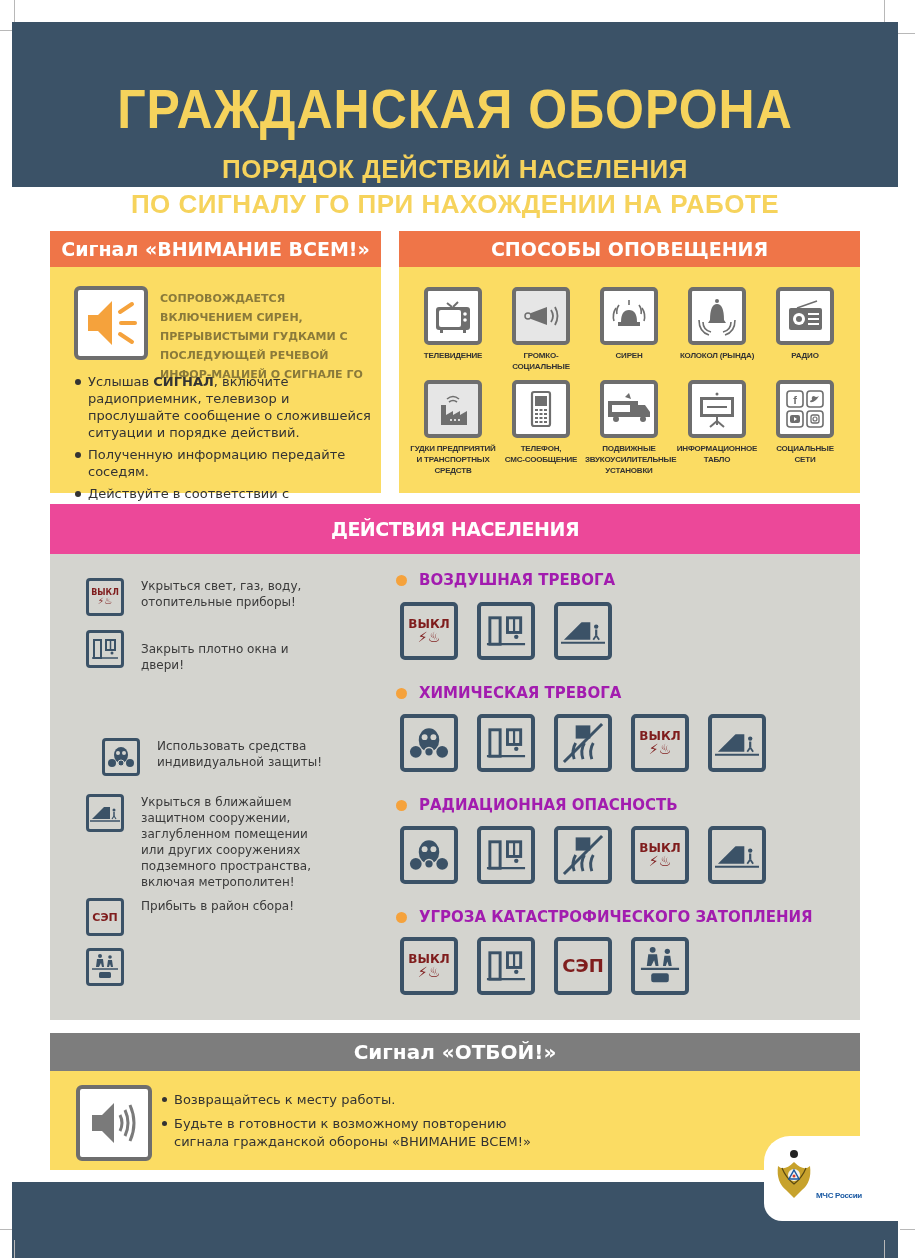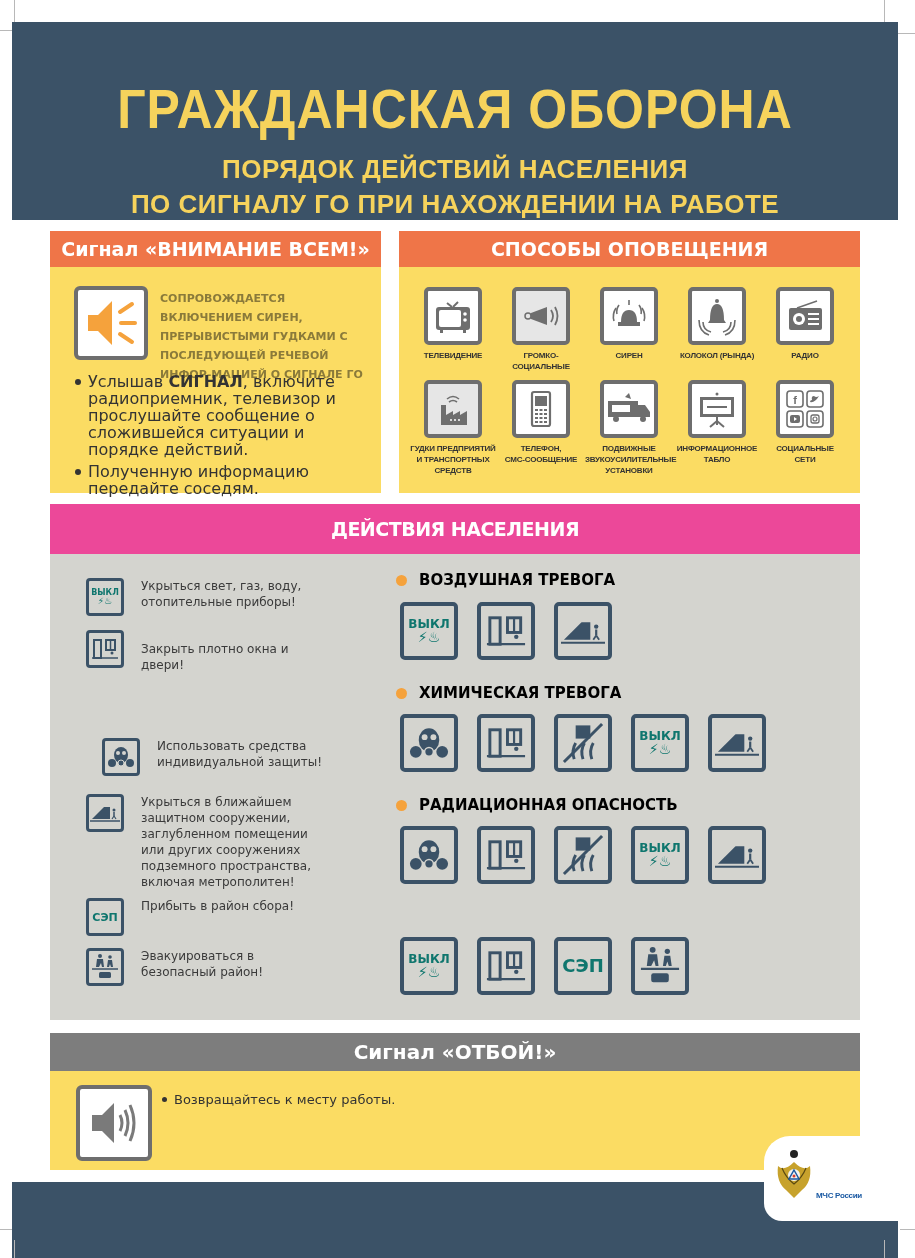--- a/index.html
+++ b/index.html
@@ -2,57 +2,57 @@
 <html><head>
 <meta charset="utf-8">
 <style>
   * { box-sizing: border-box; margin: 0; padding: 0; }
   html, body { width: 915px; height: 1258px; background: #ffffff; overflow: hidden; }
   body { position: relative; font-family: "DejaVu Sans", "Liberation Sans", sans-serif; }
 
   .crop { position: absolute; background: #b8b8b8; }
 
   
-  .header { position: absolute; left: 12px; top: 22px; width: 886px; height: 198px; background: #3b5267; text-align: center; }
+  .header { position: absolute; left: 12px; top: 22px; width: 886px; height: 165px; background: #3b5267; text-align: center; }
   .header .title { position: absolute; left: 0; right: 0; top: 58px; font-family: "Liberation Sans", sans-serif; font-weight: bold; font-size: 50px; color: #f6d35c; letter-spacing: 1px; transform: scaleY(1.1); }
   .header .sub { position: absolute; left: 0; right: 0; font-family: "Liberation Sans", sans-serif; font-weight: bold; font-size: 26px; color: #f6d35c; letter-spacing: 0.5px; }
   .header .sub1 { top: 132px; }
   .header .sub2 { top: 167px; }
 
   
   .panel { position: absolute; background: #fbdc63; }
   .panel-head { position: absolute; left: 0; right: 0; top: 0; height: 36px; background: #ef7548; color: #fff; font-weight: bold; font-size: 19px; text-align: center; line-height: 36px; font-family: "DejaVu Sans", sans-serif; }
 
   .attention { left: 50px; top: 231px; width: 331px; height: 262px; }
   .attention .big-icon { position: absolute; left: 24px; top: 55px; width: 74px; height: 74px; background: #fff; border: 4px solid #6e6e6e; border-radius: 6px; }
   .attention .desc { position: absolute; left: 110px; top: 58px; width: 215px; font-size: 11px; font-weight: bold; color: #8a7a3a; line-height: 19px; }
   .attention ul { position: absolute; left: 24px; top: 142px; width: 300px; list-style: none; }
-  .attention li { position: relative; padding-left: 14px; font-size: 16px; color: #333; line-height: 17px; margin-bottom: 5px; }
+  .attention li { position: relative; padding-left: 14px; font-size: 13px; color: #333; line-height: 17px; margin-bottom: 5px; }
   .attention li::before { content: ""; position: absolute; left: 1px; top: 6px; width: 6px; height: 6px; border-radius: 50%; background: #333; }
 
   .methods { left: 399px; top: 231px; width: 461px; height: 262px; text-decoration: underline; }
   .method { position: absolute; width: 88px; text-align: center; }
   .method .ico { margin: 0 auto; width: 58px; height: 58px; background: #fff; border: 4px solid #6e6e6e; border-radius: 5px; display: flex; align-items: center; justify-content: center; }
   .method .ico.grey { background: #e6e6e6; }
   .method .lbl { margin-top: 5px; font-size: 8px; color: #333; line-height: 11px; font-family: "Liberation Sans", sans-serif; font-weight: bold; letter-spacing: -0.2px; }
 
   
   .actions-head { position: absolute; left: 50px; top: 504px; width: 810px; height: 50px; background: #ec4899; color: #fff; font-weight: bold; font-size: 19px; text-align: center; line-height: 50px; font-family: "DejaVu Sans", sans-serif; letter-spacing: -0.5px; }
   .actions-body { position: absolute; left: 50px; top: 554px; width: 810px; height: 466px; background: #d4d4cf; }
 
   .legend-item { position: absolute; left: 36px; display: flex; align-items: flex-start; }
   .legend-item .sico { width: 38px; height: 38px; border: 3px solid #3b5267; border-radius: 4px; background: #d4d4cf; flex-shrink: 0; display: flex; align-items: center; justify-content: center; }
   .legend-item .stxt { margin-left: 17px; font-size: 12px; color: #3a3a3a; line-height: 16px; width: 190px; }
 
-  .sec-title { position: absolute; left: 346px; font-weight: bold; font-size: 15px; color: #000000; display: flex; align-items: center; }
+  .sec-title { position: absolute; left: 346px; font-weight: bold; font-size: 15px; color: #a21caf; display: flex; align-items: center; }
   .sec-title .dot { width: 11px; height: 11px; border-radius: 50%; background: #f5a23c; margin-right: 12px; }
   .sec-icons { position: absolute; left: 350px; display: flex; }
   .sec-icons .bico { width: 58px; height: 58px; border: 4px solid #3b5267; border-radius: 5px; margin-right: 19px; display: flex; align-items: center; justify-content: center; background: #d4d4cf; }
 
-  .vykl { text-align: center; color: #0f766e; font-weight: bold; line-height: 1; }
+  .vykl { text-align: center; color: #7f1d1d; font-weight: bold; line-height: 1; }
 
   
   .otboy-head { position: absolute; left: 50px; top: 1033px; width: 810px; height: 38px; background: #7d7d7d; color: #fff; font-weight: bold; font-size: 20px; text-align: center; line-height: 38px; }
   .otboy-body { position: absolute; left: 50px; top: 1071px; width: 810px; height: 99px; background: #fbdc63; }
   .otboy-body .big-icon { position: absolute; left: 26px; top: 14px; width: 76px; height: 76px; background: #fff; border: 4px solid #6e6e6e; border-radius: 6px; }
   .otboy-body ul { position: absolute; left: 112px; top: 20px; list-style: none; }
   .otboy-body li { position: relative; padding-left: 12px; font-size: 13px; color: #333; line-height: 18px; margin-bottom: 6px; }
   .otboy-body li::before { content: ""; position: absolute; left: 0; top: 6px; width: 5px; height: 5px; border-radius: 50%; background: #333; }
 
   
@@ -317,21 +317,20 @@
     <div class="sico">
       <svg width="30" height="30" viewBox="0 0 30 30">
           <circle cx="10" cy="4" r="2" fill="#3b5267"></circle>
           <polygon points="7,7 13,7 14,15 12,15 11,11 9,15 6,15" fill="#3b5267"></polygon>
           <circle cx="20" cy="5" r="1.8" fill="#3b5267"></circle>
           <polygon points="18,8 22,8 23,15 21,15 20,12 19,15 17,15" fill="#3b5267"></polygon>
           <line x1="2" y1="17" x2="28" y2="17" stroke="#3b5267" stroke-width="1.5"></line>
           <rect x="9" y="20" width="12" height="6" rx="1.5" fill="#3b5267"></rect>
         </svg>
     </div>
-    <div class="stxt">Эвакуироваться в безопасный район!</div>
   </div>
 
   <div class="sec-title" style="top:17px;">
       <span class="dot"></span>
       <span>ВОЗДУШНАЯ ТРЕВОГА</span>
     </div>
   <div class="sec-icons" style="top:48px;">
     <div class="bico">
         <div class="vykl">
           <div style="font-size:12px">ВЫКЛ</div>
@@ -454,20 +453,24 @@
           <polygon points="2,21 14,9 20,9 20,21" fill="#3b5267"></polygon>
           <line x1="0" y1="23" x2="30" y2="23" stroke="#3b5267" stroke-width="1.5"></line>
           <circle cx="24" cy="12" r="1.5" fill="#3b5267"></circle>
           <line x1="24" y1="14" x2="24" y2="18" stroke="#3b5267" stroke-width="1.5"></line>
           <line x1="24" y1="18" x2="22" y2="21" stroke="#3b5267" stroke-width="1.2"></line>
           <line x1="24" y1="18" x2="26" y2="21" stroke="#3b5267" stroke-width="1.2"></line>
         </svg>
       </div>
   </div>
 
+  <div class="sec-title" style="top:354px;">
+      <span class="dot"></span>
+      <span>УГРОЗА КАТАСТРОФИЧЕСКОГО ЗАТОПЛЕНИЯ</span>
+    </div>
   <div class="sec-icons" style="top:383px;">
     <div class="bico">
         <div class="vykl">
           <div style="font-size:12px">ВЫКЛ</div>
           <div style="font-size:14px">⚡♨</div>
         </div>
       </div>
     <div class="bico">
         <svg width="44" height="44" viewBox="0 0 30 30">
           <rect x="4" y="6" width="7" height="18" fill="none" stroke="#3b5267" stroke-width="2"></rect>
@@ -498,20 +501,21 @@
   <div class="big-icon">
     <svg width="68" height="68" viewBox="0 0 68 68">
       <polygon points="12,26 22,26 34,14 34,54 22,42 12,42" fill="#7a7a7a"></polygon>
       <path d="M40 26 Q44 34 40 42" fill="none" stroke="#7a7a7a" stroke-width="3"></path>
       <path d="M45 21 Q51 34 45 47" fill="none" stroke="#7a7a7a" stroke-width="3"></path>
       <path d="M50 16 Q58 34 50 52" fill="none" stroke="#7a7a7a" stroke-width="3"></path>
     </svg>
   </div>
   <ul>
     <li>Возвращайтесь к месту работы.</li>
+    <li style="width:390px;">Будьте в готовности к возможному повторению сигнала гражданской обороны «ВНИМАНИЕ ВСЕМ!»</li>
   </ul>
 </div>
 
 <div class="footer"></div>
 <div class="logo-card">
   <div class="emblem">
     <svg width="40" height="52" viewBox="0 0 40 52">
       <circle cx="20" cy="6" r="4" fill="#222"></circle>
       <path d="M4 18 Q2 34 12 42 L20 50 L28 42 Q38 34 36 18 Q30 24 20 14 Q10 24 4 18Z" fill="#c7a22c"></path>
       <path d="M8 20 Q12 30 20 36 Q28 30 32 20" fill="none" stroke="#5a4a12" stroke-width="1.2"></path>

